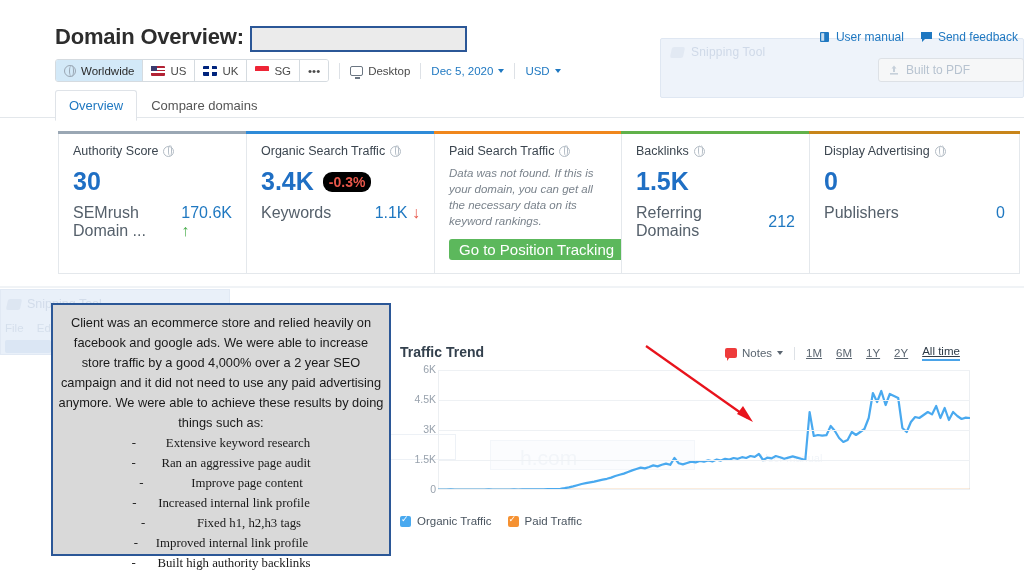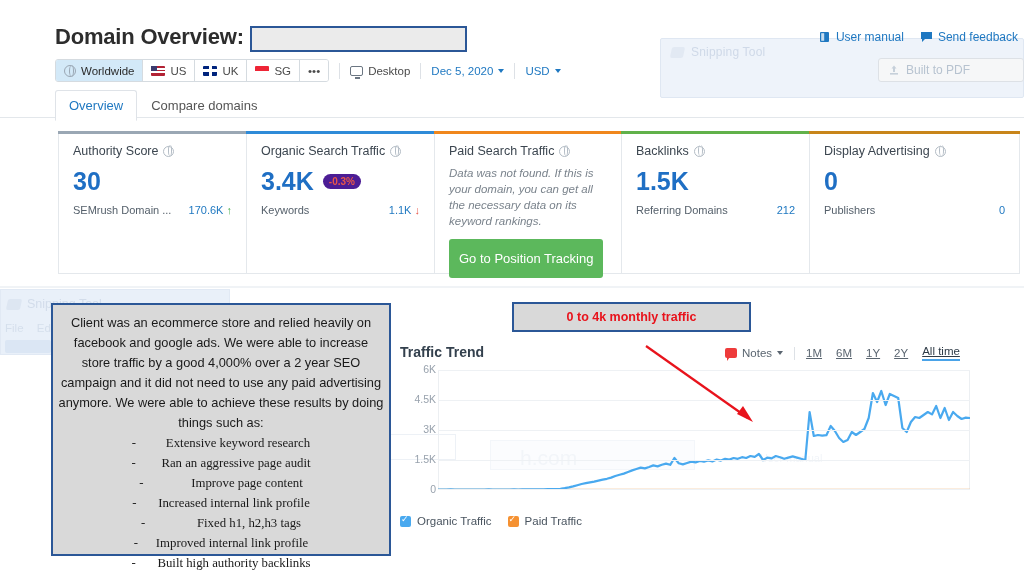--- a/index.html
+++ b/index.html
@@ -97,27 +97,27 @@
 
   
   .cards { position:absolute; left:58px; top:131px; display:flex; }
   .card { background:#fff; border:1px solid #e4e8ec; border-right:none; height:143px; padding:12px 14px 0 14px; position:relative; }
   .card:last-child { border-right:1px solid #e4e8ec; }
   .card-top { position:absolute; left:-1px; top:-1px; right:-1px; height:3px; }
   .card-title { font-size:12.5px; color:#3c4650; display:flex; align-items:center; gap:5px; white-space:nowrap; }
   .q-ico { width:11px;height:11px;border:1.2px solid #b3bcc5;border-radius:50%; position:relative; flex:none; }
   .q-ico:after{content:"";position:absolute;left:3.5px;top:-1.2px;width:2.5px;height:11px;border-left:1.2px solid #b3bcc5;border-right:1.2px solid #b3bcc5;border-radius:50%;}
   .card-val { font-size:25px; font-weight:bold; color:#1f6fc4; margin-top:9px; display:flex; align-items:center; gap:9px; }
-  .badge-neg { font-size:10px; font-weight:bold; color:#e8574a; background:#4c1d95; border-radius:9px; padding:2px 6px; }
-  .card-sub { display:flex; justify-content:space-between; align-items:flex-end; margin-top:8px; font-size:11px; color:#55606b; }
+  .badge-neg { font-size:14px; font-weight:bold; color:#e8574a; background:#000000; border-radius:9px; padding:2px 6px; }
+  .card-sub { display:flex; justify-content:space-between; align-items:center; margin-top:8px; font-size:16px; color:#55606b; }
   .card-sub .val { color:#1f78c1; }
   .arrow-up { color:#4caf50; }
   .arrow-dn { color:#e8574a; }
   .paid-text { font-size:11.5px; color:#7a838c; line-height:16px; margin-top:7px;font-style:italic; }
-  .track-btn { margin-top:10px; display:inline-block; background:#5cb85c; color:#fff; font-size:13px; padding:12px 10px; border-radius:3px; cursor:pointer; white-space:nowrap; }
+  .track-btn { margin-top:10px; display:inline-block; background:#5cb85c; color:#fff; font-size:15px; padding:2px 10px; border-radius:3px; cursor:pointer; white-space:nowrap; }
 
   
   .trend-title { position:absolute; left:400px; top:344px; font-size:14px; font-weight:bold; color:#33404d; }
   .trend-ctl { position:absolute; left:725px; top:345px; display:flex; align-items:center; gap:0px; font-size:11.5px; color:#5a6570; }
   .notes-ico { width:12px;height:10px;background:#ee3b3b;border-radius:2px;position:relative; }
   .notes-ico:after{content:"";position:absolute;left:2px;top:9px;border-left:3px solid #ee3b3b;border-bottom:4px solid transparent;}
   .notes { display:flex; align-items:center; gap:5px; cursor:pointer; }
   .ctl-sep { width:1px;height:13px;background:#dde1e6;margin:0 11px; }
   .range { margin-right:14px; cursor:pointer; color:#5a6570;text-decoration:underline; }
   .range:last-child { margin-right:0; }
@@ -393,21 +393,18 @@
     </div>
   </div>
 
   <div class="annot">
     <div class="annot-text">
       <span id="annot-para">Client was an ecommerce store and relied heavily on facebook and google ads. We were able to increase store traffic by a good 4,000% over a 2 year SEO campaign and it did not need to use any paid advertising anymore. We were able to achieve these results by doing things such as:</span>
       <span id="annot-list"><span class="li"><span class="dash" style="width: 34px;">-</span><span>Extensive keyword research</span></span><span class="li"><span class="dash" style="width: 30px;">-</span><span>Ran an aggressive page audit</span></span><span class="li"><span class="dash" style="width: 52px;">-</span><span>Improve page content</span></span><span class="li"><span class="dash" style="width: 26px;">-</span><span>Increased internal link profile</span></span><span class="li"><span class="dash" style="width: 56px;">-</span><span>Fixed h1, h2,h3 tags</span></span><span class="li"><span class="dash" style="width: 22px;">-</span><span>Improved internal link profile</span></span><span class="li"><span class="dash" style="width: 26px;">-</span><span>Built high authority backlinks</span></span></span>
     </div>
   </div>
 
-  <div class="callout">
-    <span class="callout-text">0 to 4k monthly traffic</span>
-  </div>
   <svg class="arrow-svg" viewBox="0 0 130 90">
     <line x1="6" y1="6" x2="108" y2="78" stroke="#e8131c" stroke-width="2.2"></line>
     <polygon points="113,82 97,74 103,66" fill="#e8131c"></polygon>
   </svg>
 
 </div>
 
 </body></html>

